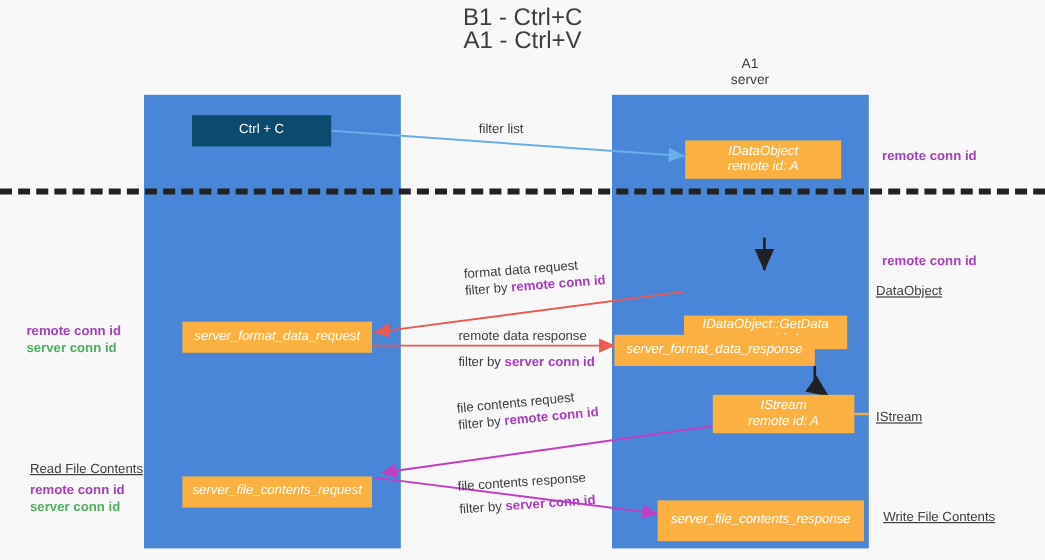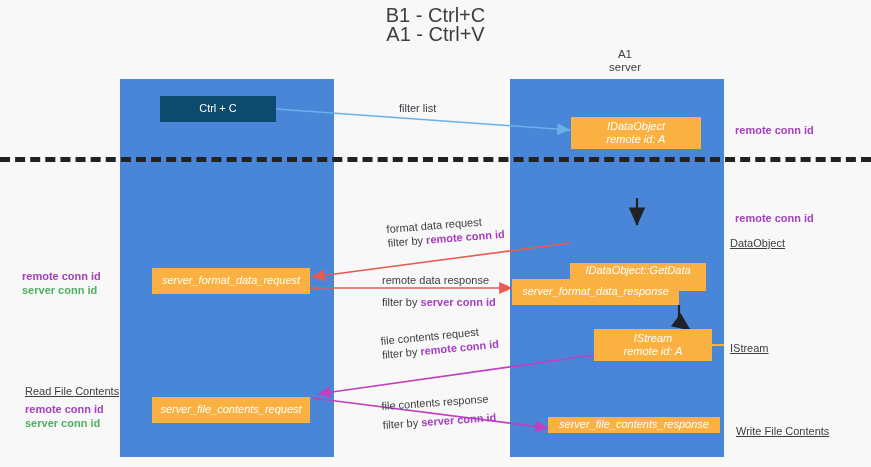--- a/index.html
+++ b/index.html
@@ -172,21 +172,21 @@
 
   <div class="node orange" style="left:512px; top:279px; width:167px; height:26px;">
     <span>server_format_data_response</span>
   </div>
 
   <div class="node orange" style="left:594px; top:329px; width:118px; height:32px;">
     <span>IStream</span>
     <span class="l2">remote id: A</span>
   </div>
 
-  <div class="node orange" style="left:548px; top:417px; width:172px; height:16px;">
+  <div class="node orange" style="left:548px; top:417px; width:172px; height:34px;">
     <span>server_file_contents_response</span>
   </div>
 
   <div class="edge-label" style="left:399px; top:101px;">filter list</div>
 
   <div class="edge-label rot" style="left:386px; top:222px; transform: rotate(-4.5deg);">
     <div>format data request</div>
     <div>
       <span>filter by </span><span class="hl-purple">remote conn id</span>
     </div>

